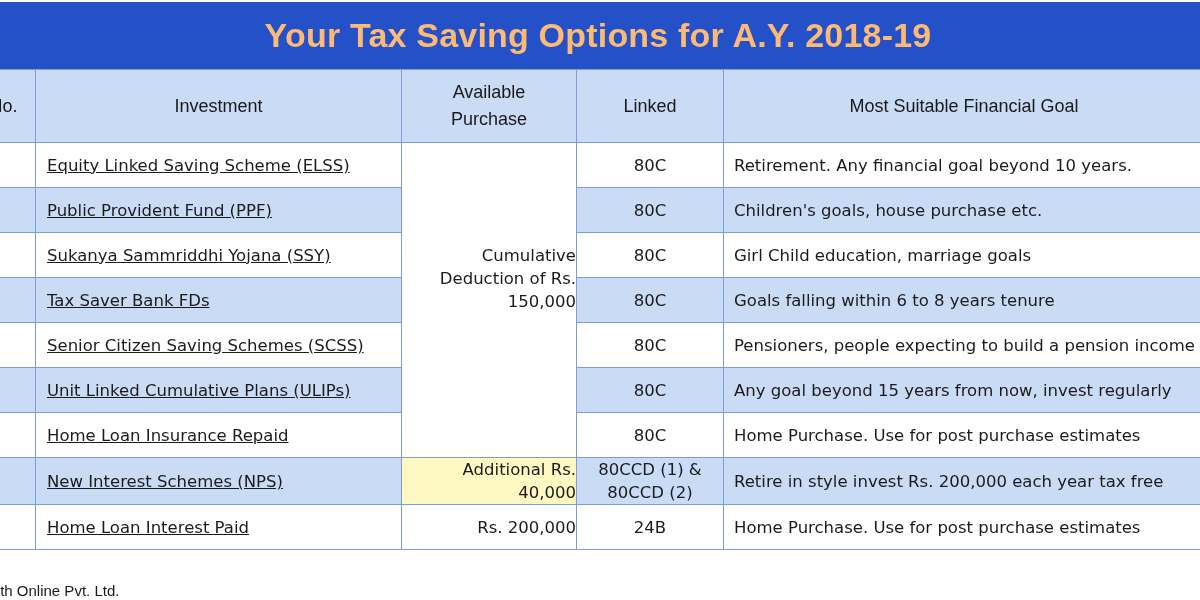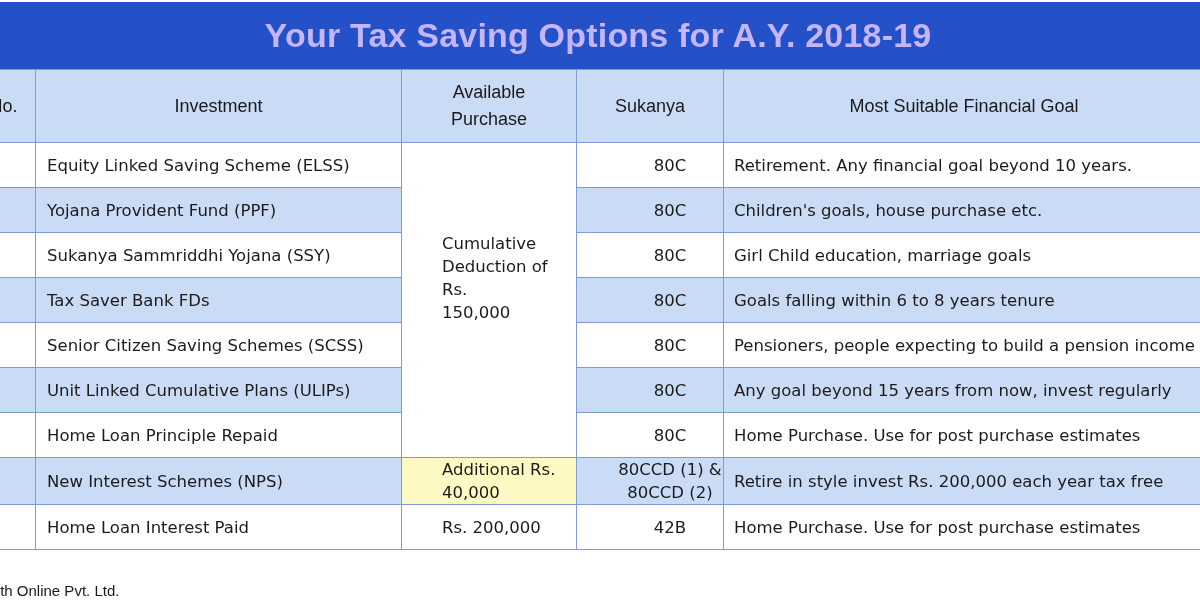--- a/index.html
+++ b/index.html
@@ -7,21 +7,21 @@
       width: 1200px; height: 600px; overflow: hidden; background: #ffffff;
       position: relative;
       font-family: "DejaVu Sans", sans-serif;
     }
     .title-bar {
       position: absolute; left: 0; top: 2px; width: 1200px; height: 67px;
       background: #2450c8;
       display: flex; align-items: center; justify-content: center;
     }
     .title-bar h1 {
-      margin: 12px; color: #c4b5fd;
+      margin: 12px; color: #fdba74;
       font-family: "Liberation Sans", sans-serif; font-weight: bold;
       font-size: 34px; letter-spacing: 0.2px;
       position: relative; left: -2px;
     }
     table.tax {
       position: absolute; left: -70px; top: 69px;
       border-collapse: collapse; table-layout: fixed;
       width: 1300px;
       font-family: "DejaVu Sans", sans-serif;
       color: #1b1b1b;
@@ -34,25 +34,25 @@
       white-space: nowrap;
     }
     table.tax thead th {
       background: #cadbf6;
       font-family: "Liberation Sans", sans-serif;
       font-weight: normal; font-size: 18px;
       color: #1a1a1a;
       height: 72px; line-height: 27px;
       text-align: center;
     }
-    table.tax tbody td { font-size: 16.5px; height: 44px; padding-left: 40px; }
+    table.tax tbody td { font-size: 16.5px; height: 44px; }
     tr.alt td.shade { background: #cadbf6; }
     td.sno { text-align: center; }
-    td.inv { padding-left: 11px !important; }
-    td.ded { text-align: left; background: #ffffff; line-height: 23px; white-space: normal !important; }
+    td.inv { padding-left: 11px !important; text-decoration: underline; }
+    td.ded { text-align: right; background: #ffffff; line-height: 23px; white-space: normal !important; }
     td.sec { text-align: center; line-height: 23px; }
     td.goal { padding-left: 10px !important; }
     tr.tall td { height: 74px; }
     .footer {
       position: absolute; left: -14px; top: 582px;
       font-family: "Liberation Sans", sans-serif;
       font-size: 15px; color: #1a1a1a;
     }
   </style>
 </head>
@@ -71,41 +71,41 @@
     <col style="width:507px">
   </colgroup>
   <thead>
     <tr>
       <th><span style="position:relative;left:12px">S.No.</span></th>
       <th>Investment</th>
       <th>
         <div>Available</div>
         <div>Purchase</div>
       </th>
-      <th>Sukanya</th>
+      <th>Linked</th>
       <th><span style="position:relative;left:-13px">Most Suitable Financial Goal</span></th>
     </tr>
   </thead>
   <tbody>
     <tr>
       <td class="sno"></td>
       <td class="inv">Equity Linked Saving Scheme (ELSS)</td>
       <td class="ded" rowspan="7">
         <div style="position:relative;top:-22px">
           <div>Cumulative</div>
           <div>Deduction of Rs.</div>
           <div>150,000</div>
         </div>
       </td>
       <td class="sec">80C</td>
       <td class="goal">Retirement. Any financial goal beyond 10 years.</td>
     </tr>
     <tr class="alt">
       <td class="sno shade"></td>
-      <td class="inv shade">Yojana Provident Fund (PPF)</td>
+      <td class="inv shade">Public Provident Fund (PPF)</td>
       <td class="sec shade">80C</td>
       <td class="goal shade">Children's goals, house purchase etc.</td>
     </tr>
     <tr>
       <td class="sno"></td>
       <td class="inv">Sukanya Sammriddhi Yojana (SSY)</td>
       <td class="sec">80C</td>
       <td class="goal">Girl Child education, marriage goals</td>
     </tr>
     <tr class="alt">
@@ -121,42 +121,42 @@
       <td class="goal">Pensioners, people expecting to build a pension income</td>
     </tr>
     <tr class="alt">
       <td class="sno shade"></td>
       <td class="inv shade">Unit Linked Cumulative Plans (ULIPs)</td>
       <td class="sec shade">80C</td>
       <td class="goal shade">Any goal beyond 15 years from now, invest regularly</td>
     </tr>
     <tr>
       <td class="sno"></td>
-      <td class="inv">Home Loan Principle Repaid</td>
+      <td class="inv">Home Loan Insurance Repaid</td>
       <td class="sec">80C</td>
       <td class="goal">Home Purchase. Use for post purchase estimates</td>
     </tr>
     <tr class="alt tall">
       <td class="sno shade"></td>
       <td class="inv shade">New Interest Schemes (NPS)</td>
       <td class="ded shade" style="background:#fef9c3">
         <div>Additional Rs.</div>
         <div>40,000</div>
       </td>
       <td class="sec shade">
         <div>80CCD (1) &amp;</div>
         <div>80CCD (2)</div>
       </td>
       <td class="goal shade">Retire in style invest Rs. 200,000 each year tax free</td>
     </tr>
     <tr>
       <td class="sno"></td>
       <td class="inv">Home Loan Interest Paid</td>
       <td class="ded">Rs. 200,000</td>
-      <td class="sec">42B</td>
+      <td class="sec">24B</td>
       <td class="goal">Home Purchase. Use for post purchase estimates</td>
     </tr>
   </tbody>
 </table>
 
 <div class="footer">
   <span style="position:relative;left:-100px">© Standard Wealth Online Pvt. Ltd.</span>
 </div>
 
 </body></html>

